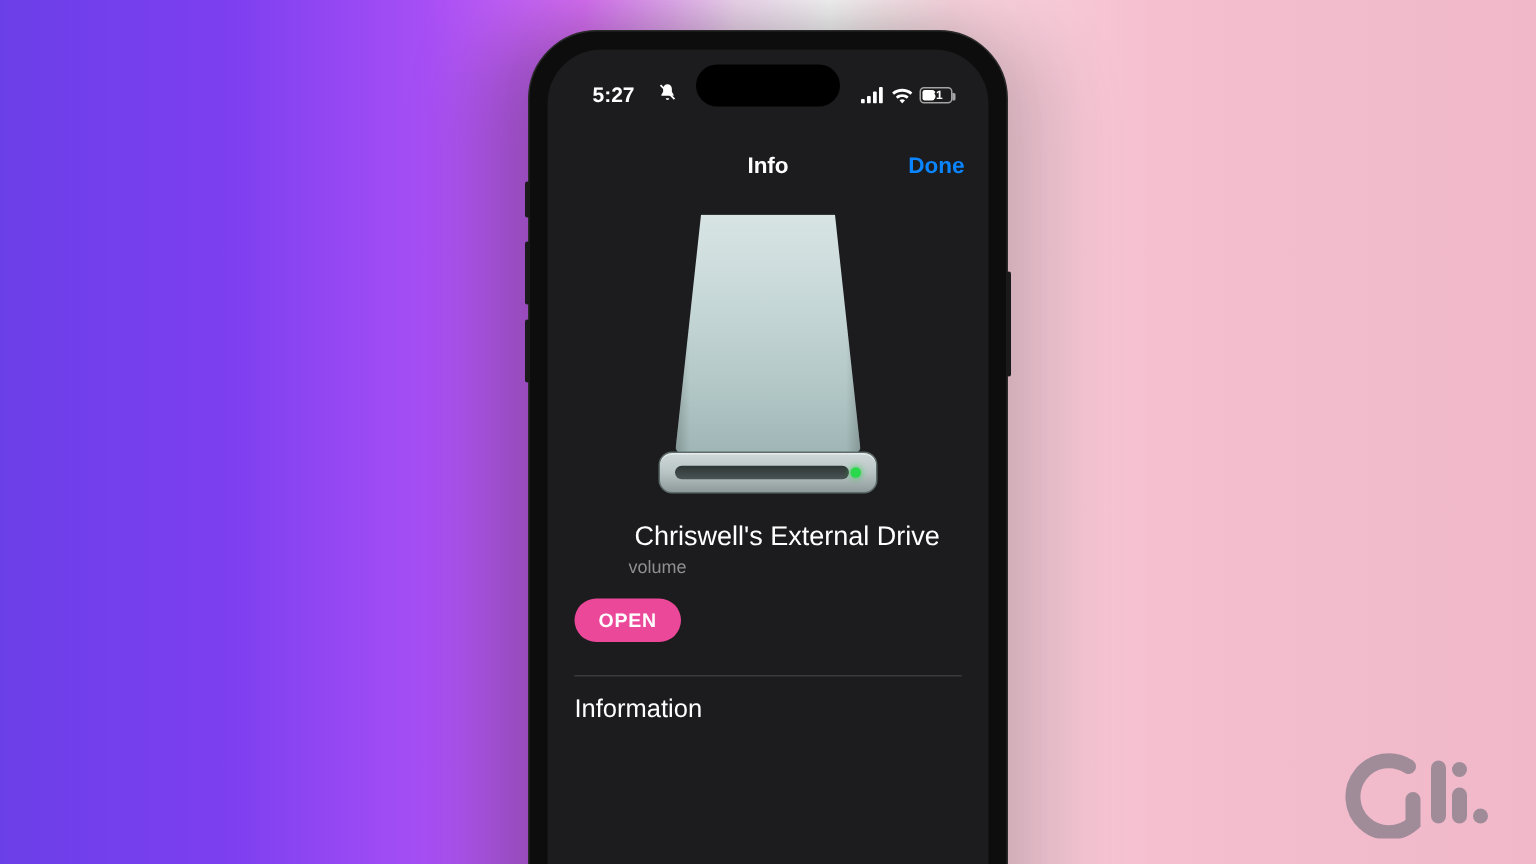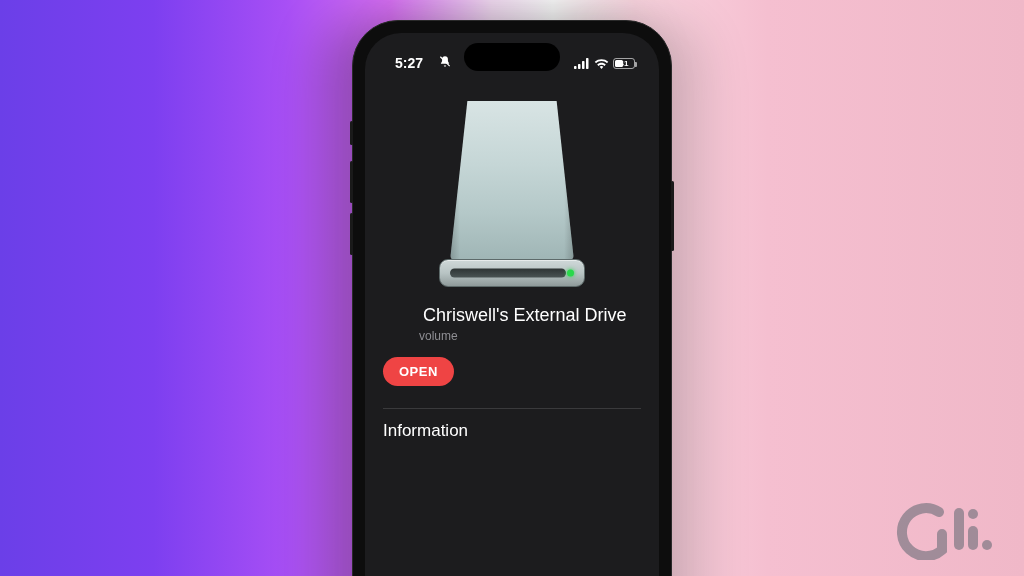--- a/index.html
+++ b/index.html
@@ -156,21 +156,21 @@
     box-shadow: 0 0 4px #29d84b;
   }
 
   
   .info-block { padding: 0 18px; }
   .drive-title { font-size: 18px; font-weight: 400; color: #fff; margin-left: 40px; }
   .drive-sub { font-size: 12px; color: #8e8e93; margin-top: 3px; margin-left: 36px; }
   .open-btn {
     display: inline-block;
     margin-top: 14px;
-    background: #ef4444;
+    background: #ec4899;
     color: #fff;
     font-size: 13px; font-weight: 600;
     letter-spacing: 0.5px;
     padding: 7px 16px;
     border-radius: 16px;
   }
   .divider {
     margin: 22px 18px 0 18px;
     height: 1px;
     background: #3a3a3c;
@@ -229,20 +229,24 @@
         <span style="position:relative;">
           <span class="battery-box">
             <span class="battery-fill"></span>
             <span class="battery-num">61</span>
           </span>
         </span>
       </div>
     </div>
 
     <div class="sheet-handle"></div>
+    <div class="sheet-header">
+      <span>Info</span>
+      <span class="done-btn">Done</span>
+    </div>
 
     <div class="drive-wrap">
       <div class="drive-icon">
         <div class="drive-top"></div>
         <div class="drive-front">
           <div class="drive-slot"></div>
           <div class="drive-led"></div>
         </div>
       </div>
     </div>

